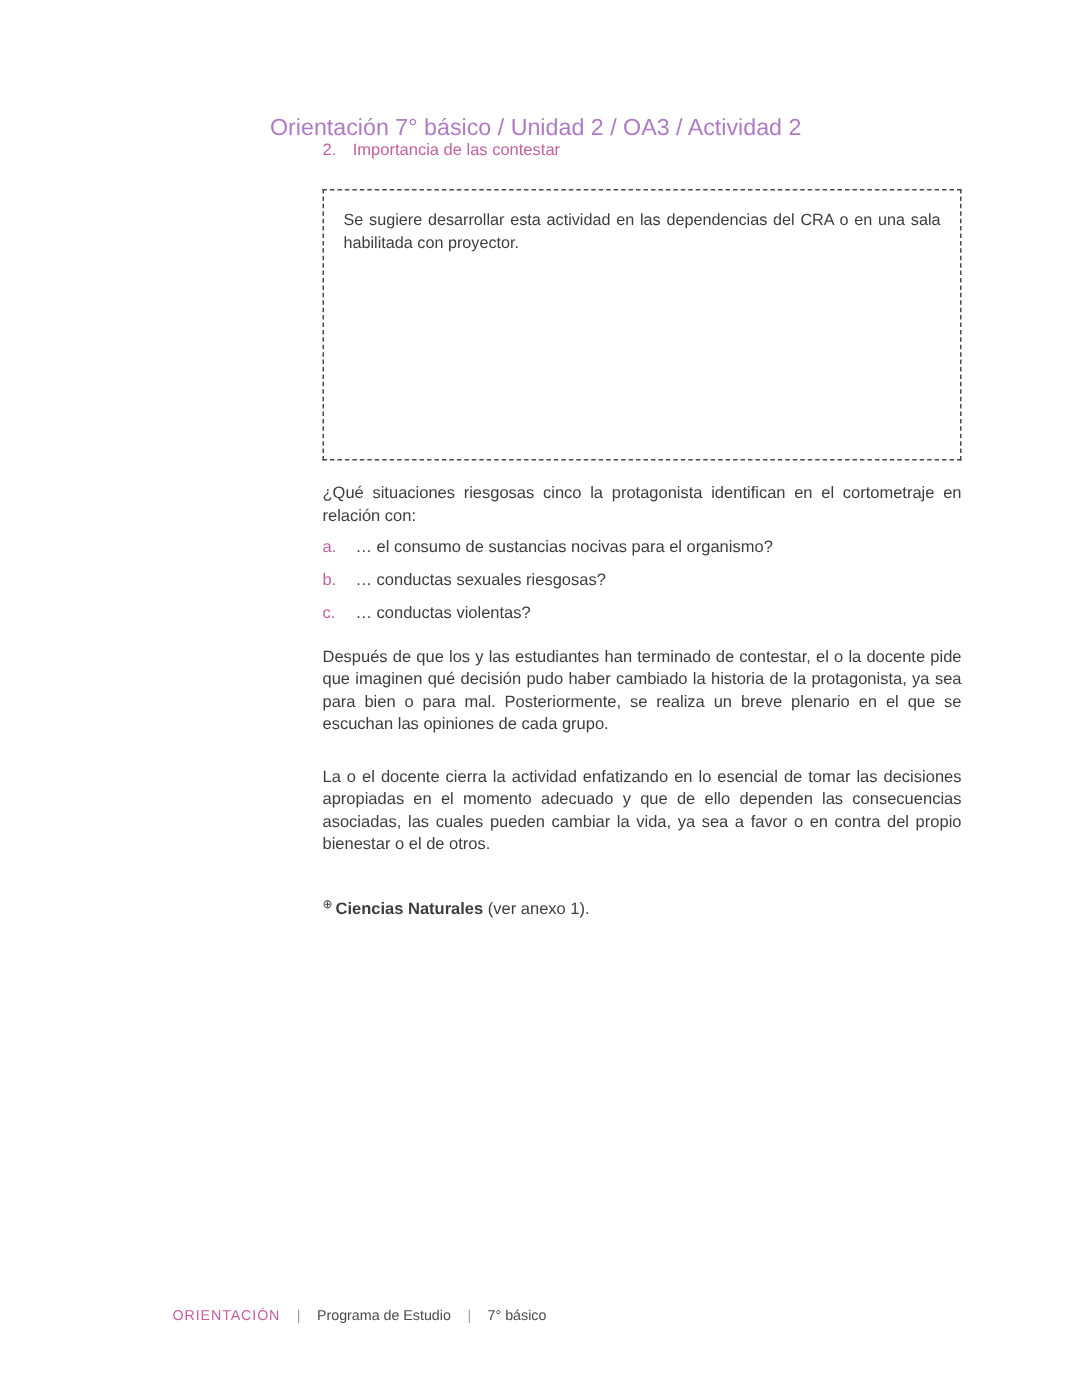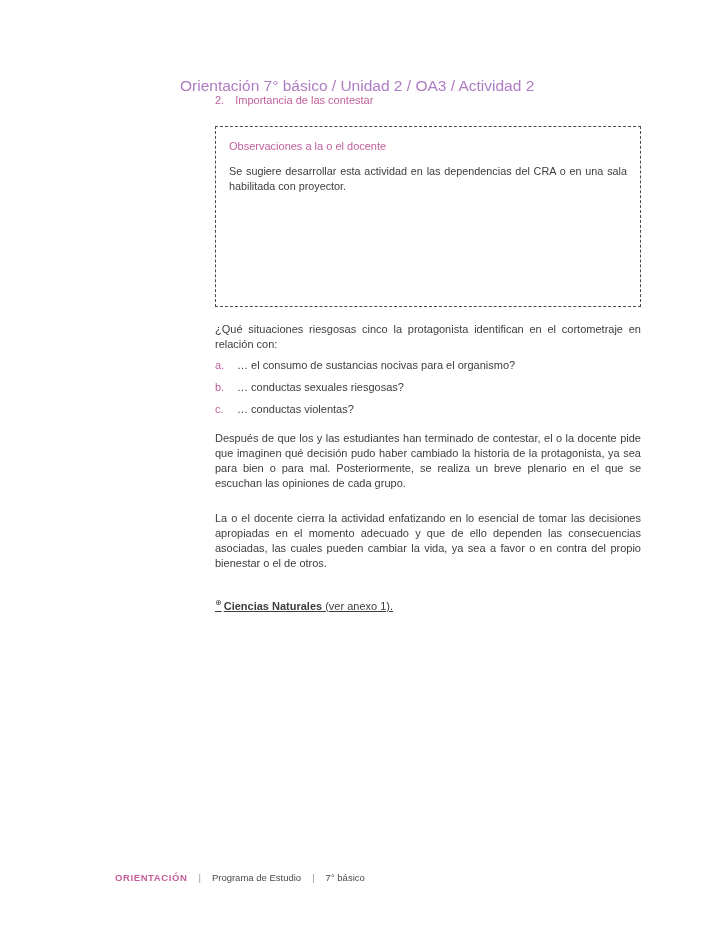--- a/index.html
+++ b/index.html
@@ -63,56 +63,55 @@
     display:flex;
     margin-bottom:7px;
   }
   .li-letter {
     color:#c2619e;
     width:22px;
     flex:0 0 22px;
   }
   .p3 { margin-bottom:20px; }
   .p4 { margin-bottom:24px; }
-  .cross-ref { text-align:left;text-decoration:underline; }
+  .cross-ref { text-align:left; }
   .cross-ref .xref-icon {
     font-size:8px;
     vertical-align:super;
     color:#3d3d3d;
     margin-right:2px;
   }
   .cross-ref .xref-subject { font-weight:bold; }
   .page-footer {
     position:absolute;
     left:115px; top:872px;
     display:flex;
     align-items:center;
     gap:11px;
     font-size:9.5px;
     color:#4a4a4a;
   }
   .footer-brand {
     color:#c55e9b;
-    font-weight:bold;
+    font-weight:normal;
     letter-spacing:0.6px;
   }
   .footer-sep { color:#9a9a9a; }
 </style>
 </head>
 <body>
 
 <div class="doc-title">Orientación 7° básico / Unidad 2 / OA3 / Actividad 2</div>
 
 <div class="section-heading">
   <span>2.</span>
   <span>Importancia de las contestar</span>
 </div>
 
 <div class="notes-box">
-  <div class="notes-heading">Observaciones a la o el docente</div>
   <p>Se sugiere desarrollar esta actividad en las dependencias del CRA o en una sala habilitada con proyector.</p>
 </div>
 
 <div class="body-col">
   <p class="question-intro">¿Qué situaciones riesgosas cinco la protagonista identifican en el cortometraje en relación con:</p>
   <ul class="question-list">
     <li>
       <span class="li-letter">a.</span>
       <span>… el consumo de sustancias nocivas para el organismo?</span>
     </li>

